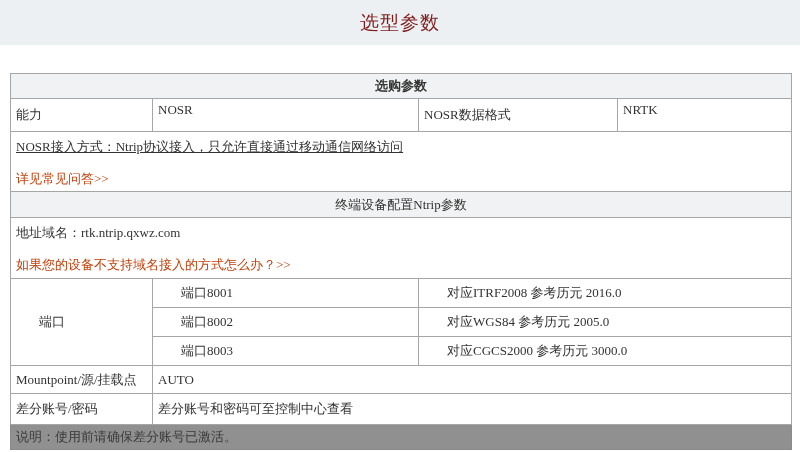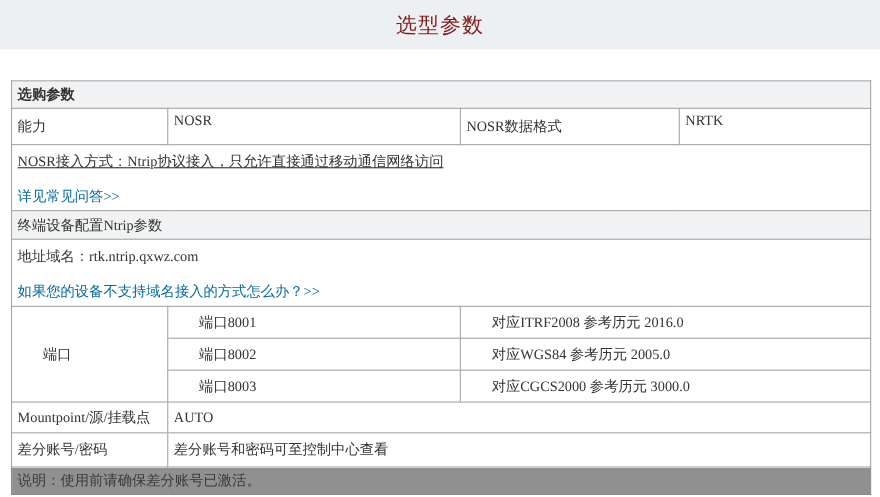--- a/index.html
+++ b/index.html
@@ -31,42 +31,42 @@
     border: 1px solid #a6a6a6;
     padding: 3px 5px;
     font-size: 13px;
     color: #333333;
     vertical-align: middle;
     overflow: hidden;
     white-space: nowrap;
   }
   .sec-header-cell {
     background: #f0f2f3;
-    text-align: left;
+    text-align: center;
   }
   .sec-header-bold { font-weight: bold; color: #333; }
   .sec-header-plain { color: #555; margin-left: 16px; }
   .va-top { vertical-align: top !important; margin-top: 8px; }
   .row-cap td { height: 33px; }
   .row-access td { height: 57px; vertical-align: top; text-decoration: underline; }
   .row-sec1 td { height: 23px; }
   .row-sec2 td { height: 26px; }
   .row-domain td { height: 61px; vertical-align: top; }
   .row-port td { height: 29px; padding-left: 28px; }
   .row-mount td { height: 28px; }
   .row-acct td { height: 31px; }
   .row-note td {
     height: 16px;
     background: #909090;
     color: #3a3a3a;
     border-color: #8a8a8a;
   }
   .cell-text-top { margin-top: 3px; }
   .link {
-    color: #0369a1;
+    color: #c2410c;
     text-decoration: none;
     display: inline-block;
     margin-top: 14px;
     cursor: pointer;
   }
 </style>
 </head>
 <body>
 
 <div class="top-bar">

